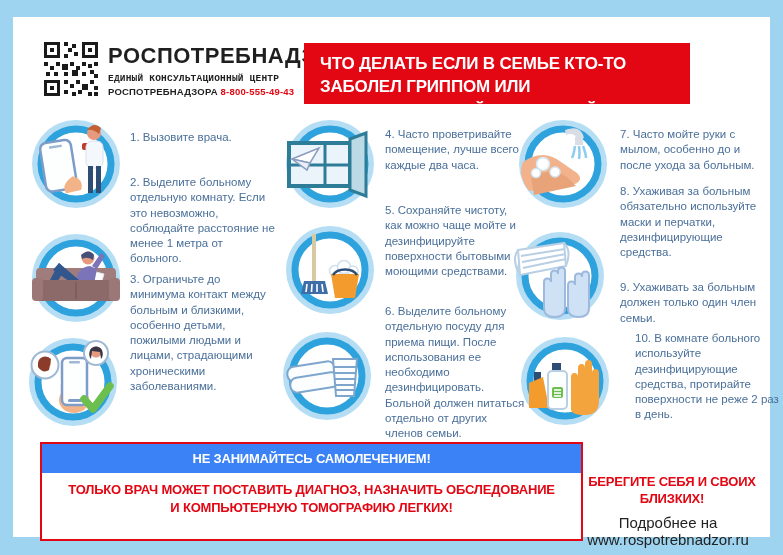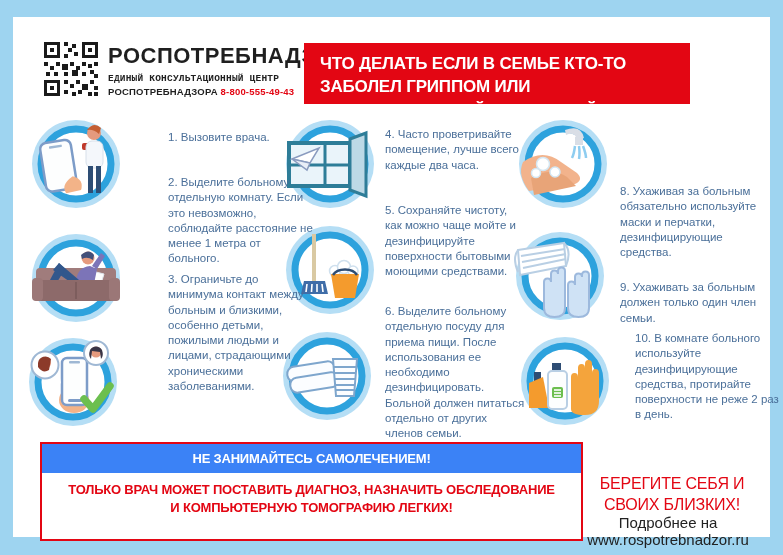--- a/index.html
+++ b/index.html
@@ -13,29 +13,29 @@
   .brand-sub2{position:absolute;left:95px;top:69px;font-size:9.5px;font-weight:bold;color:#1f1f1f;letter-spacing:.2px;white-space:nowrap;}
   .brand-sub2 .phone{color:#e30613;text-align:right;}
 
   .headline{position:absolute;left:291px;top:26px;width:386px;height:61px;background:#e30613;color:#ffffff;
     font-size:17px;font-weight:bold;line-height:1.38;padding:9px 16px;box-sizing:border-box;letter-spacing:-.2px;}
 
   
   .icon{position:absolute;width:92px;height:92px;}
   .icon svg{width:100%;height:100%;display:block;overflow:visible;}
   .item{position:absolute;font-size:11.5px;line-height:1.33;color:#4a6f99;}
-  .c1{width:146px;margin-left:38px;} .c2{width:140px;} .c3{width:144px;}
+  .c1{width:146px;} .c2{width:140px;} .c3{width:144px;}
 
   
   .warning{position:absolute;left:27px;top:425px;width:543px;border:2px solid #e30613;box-sizing:border-box;background:#fff;}
   .warning-strip{background:#3b82f6;color:#ffffff;text-align:center;font-size:13px;font-weight:bold;padding:7px 6px;letter-spacing:-.2px;}
   .warning-body{color:#e30613;text-align:center;font-size:13px;font-weight:bold;line-height:1.4;padding:8px 26px 22px;letter-spacing:-.2px;}
 
   
-  .slogan{position:absolute;left:572px;top:457px;width:174px;text-align:center;color:#e30613;font-size:16px;font-weight:normal;line-height:1.3;letter-spacing:-.2px;}
+  .slogan{position:absolute;left:572px;top:457px;width:174px;text-align:center;color:#e30613;font-size:13px;font-weight:bold;line-height:1.3;letter-spacing:-.2px;}
   .more-info{position:absolute;left:560px;top:497px;width:190px;text-align:center;color:#222;font-size:15px;}
 </style>
 </head>
 <body>
 
 <div class="page">
   <div class="sheet">
 
     <div class="qr">
       <svg viewBox="0 0 58 58">
@@ -260,20 +260,24 @@
     </div>
     <div class="item c2" style="left:372px;top:186px;">
       <span>5.</span>
       <span>Сохраняйте чистоту, как можно чаще мойте и дезинфицируйте поверхности бытовыми моющими средствами.</span>
     </div>
     <div class="item c2" style="left:372px;top:287px;">
       <span>6.</span>
       <span>Выделите больному отдельную посуду для приема пищи. После использования ее необходимо дезинфицировать. Больной должен питаться отдельно от других членов семьи.</span>
     </div>
 
+    <div class="item c3" style="left:607px;top:110px;">
+      <span>7.</span>
+      <span>Часто мойте руки с мылом, особенно до и после ухода за больным.</span>
+    </div>
     <div class="item c3" style="left:607px;top:167px;">
       <span>8.</span>
       <span>Ухаживая за больным обязательно используйте маски и перчатки, дезинфицирующие средства.</span>
     </div>
     <div class="item c3" style="left:607px;top:263px;">
       <span>9.</span>
       <span>Ухаживать за больным должен только один член семьи.</span>
     </div>
     <div class="item c3" style="left:585px;top:314px;margin-left:37px;">
       <span>10.</span>

